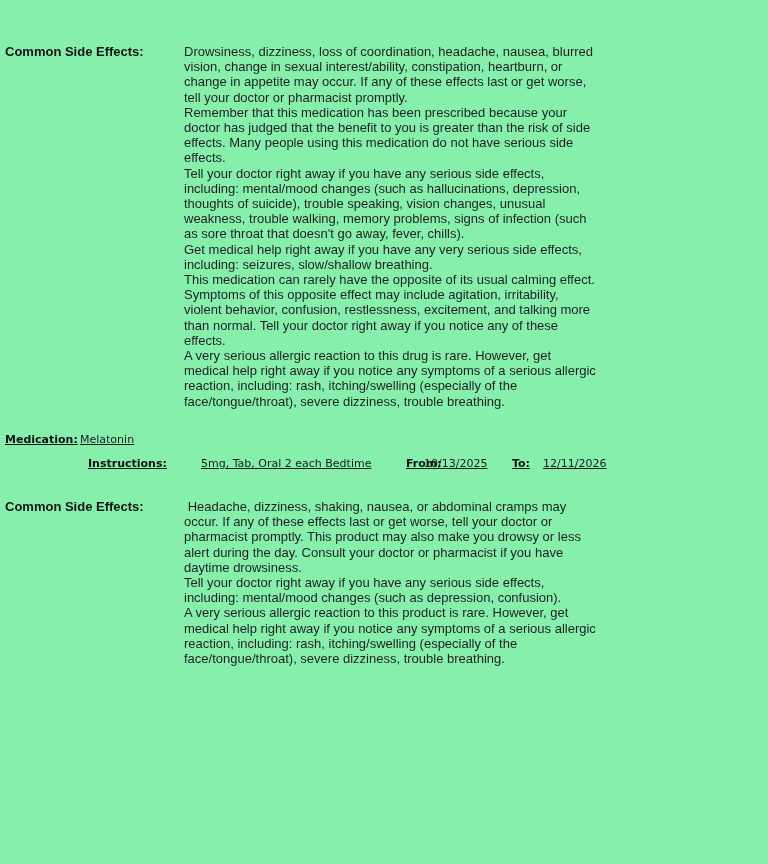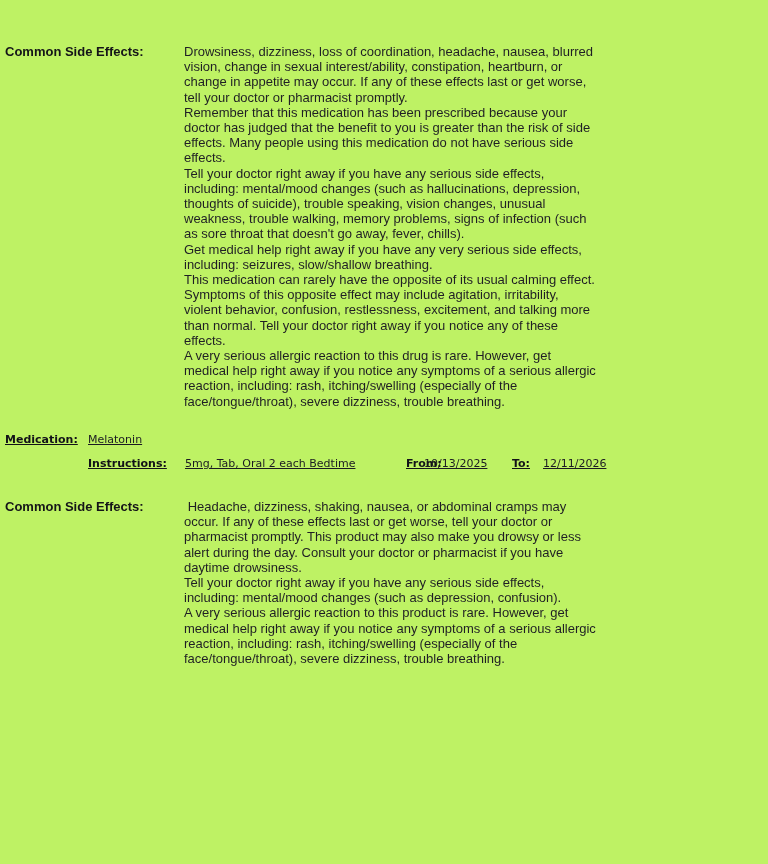--- a/index.html
+++ b/index.html
@@ -4,21 +4,21 @@
 <style>
   html, body {
     margin: 0;
     padding: 0;
     background: #ffffff;
   }
   #page {
     position: relative;
     width: 768px;
     height: 864px;
-    background: #bef264;
+    background: #86efac;
     overflow: hidden;
   }
   .section-label {
     position: absolute;
     left: 5px;
     font-family: "Liberation Sans", sans-serif;
     font-size: 13px;
     font-weight: bold;
     color: #141418;
     line-height: 15.2px;
@@ -44,23 +44,23 @@
     font-family: "DejaVu Sans", sans-serif;
     font-size: 11px;
     color: #1b1b22;
     line-height: 14px;
     white-space: nowrap;
     text-decoration: underline;
   }
   .med-bold { font-weight: bold; color: #121218; }
 
   .med-label   { left: 5px;   top: 433px; }
-  .med-value   { left: 88px;  top: 433px; }
+  .med-value   { left: 80px;  top: 433px; }
   .instr-label { left: 88px;  top: 457px; }
-  .instr-value { left: 185px; top: 457px; text-align: center; }
+  .instr-value { left: 201px; top: 457px; text-align: center; }
   .from-label  { left: 375px; top: 457px; margin-left: 31px; }
   .from-value  { left: 424px; top: 457px; }
   .to-label    { left: 512px; top: 457px; }
   .to-value    { left: 543px; top: 457px; }
 </style>
 </head>
 <body>
 
 <div id="page">
 

